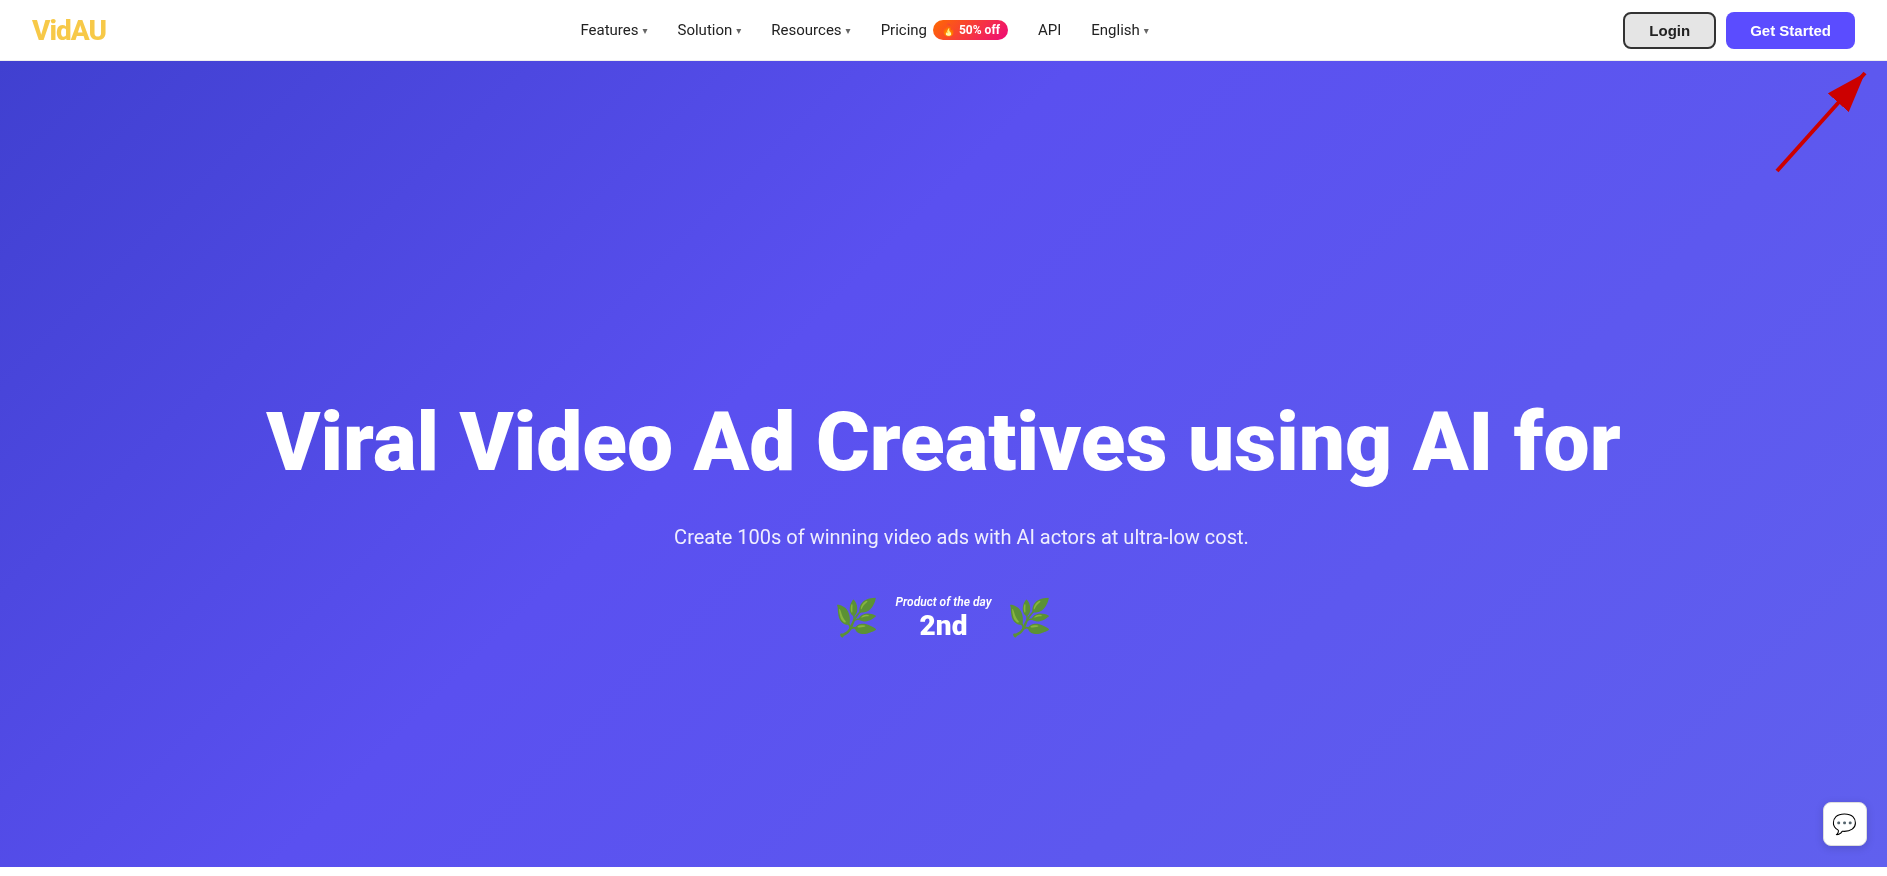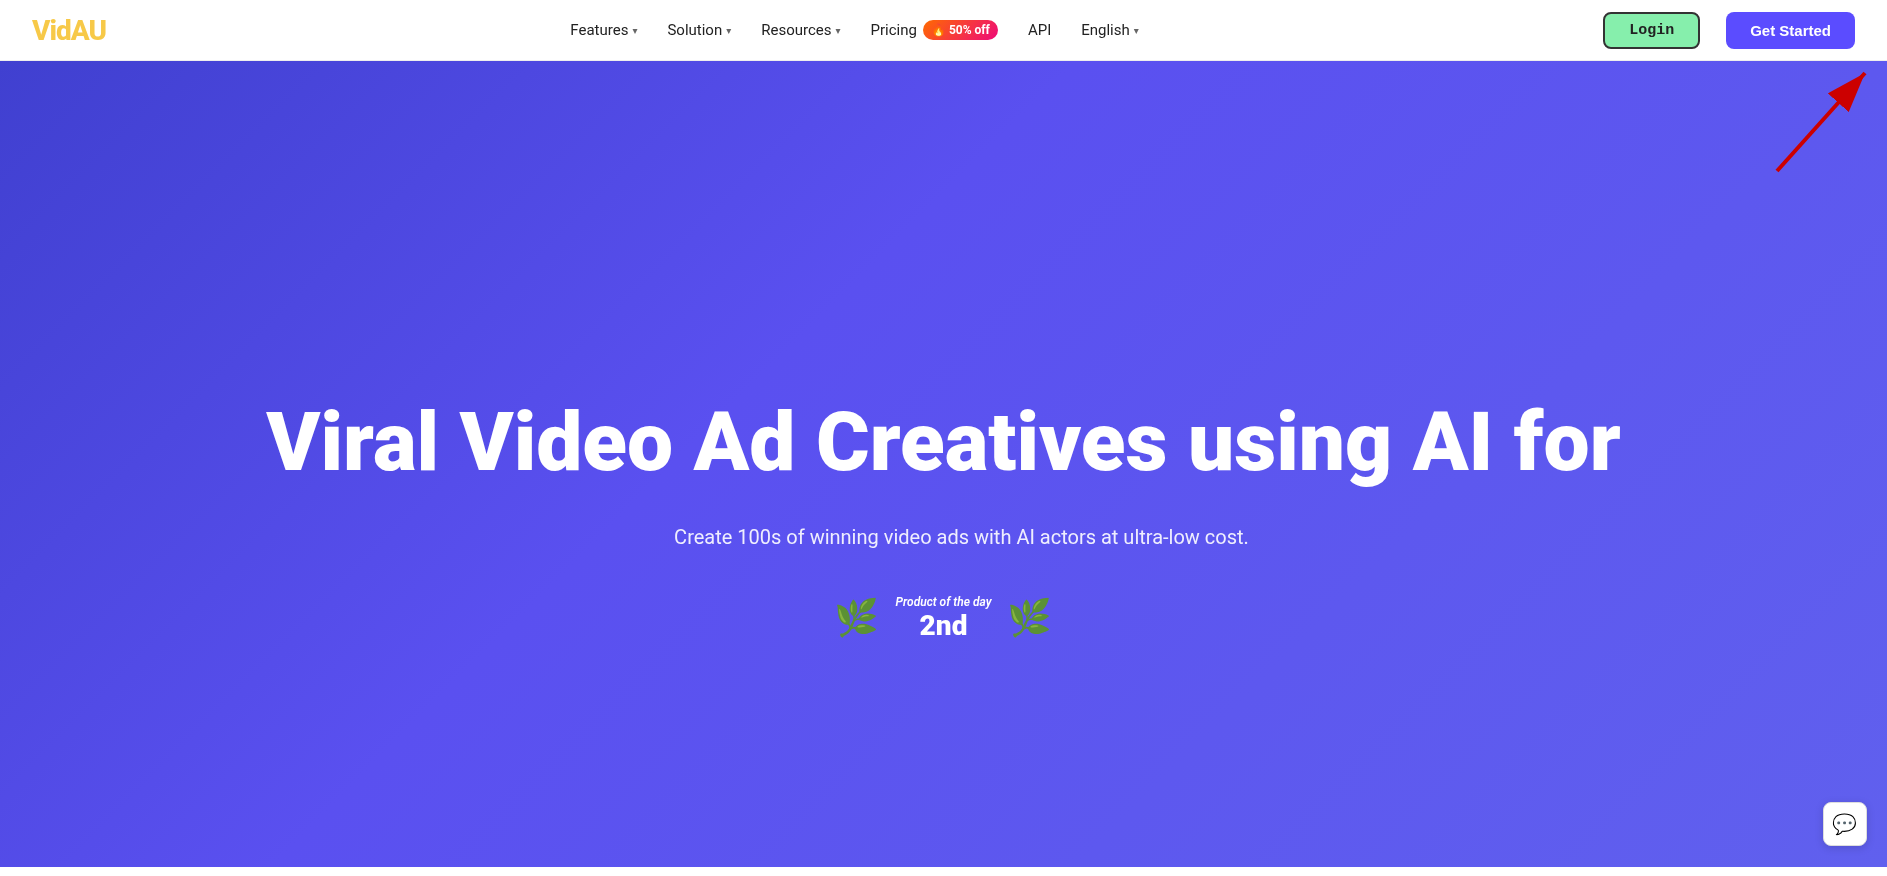--- a/index.html
+++ b/index.html
@@ -62,38 +62,36 @@
       gap: 3px;
     }
     .nav-actions {
       display: flex;
       align-items: center;
       gap: 10px;
     }
     .btn-login {
       padding: 8px 24px;
       border: 2px solid #333;
-      background: #86efac;
+      background: #e5e5e5;
       border-radius: 8px;
       font-size: 15px;
       font-weight: 600;
       cursor: pointer;
       color: #222;
-      font-family: Liberation Mono, monospace;
     }
     .btn-get-started {
       padding: 10px 24px;
       background: #5b4cff;
       color: white;
       border: none;
       border-radius: 8px;
       font-size: 15px;
       font-weight: 700;
       cursor: pointer;
-      margin-left: 16px;
     }
 
     
     .hero {
       background: #4a4de8;
       background: linear-gradient(135deg, #4040d0 0%, #5a50f0 40%, #6060ee 100%);
       min-height: 806px;
       display: flex;
       flex-direction: column;
       align-items: center;

